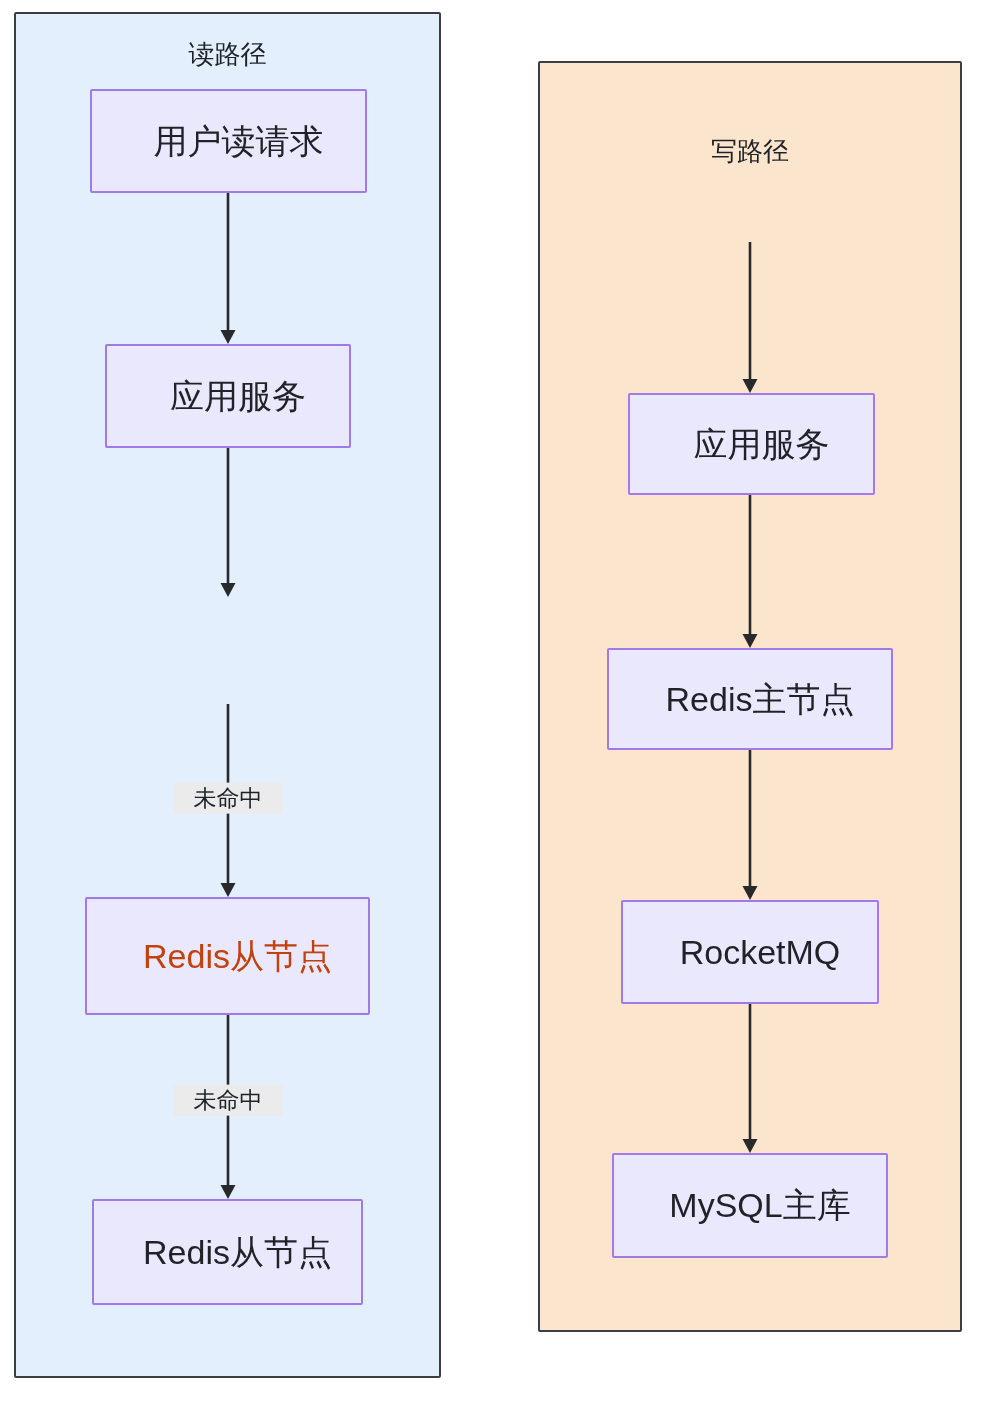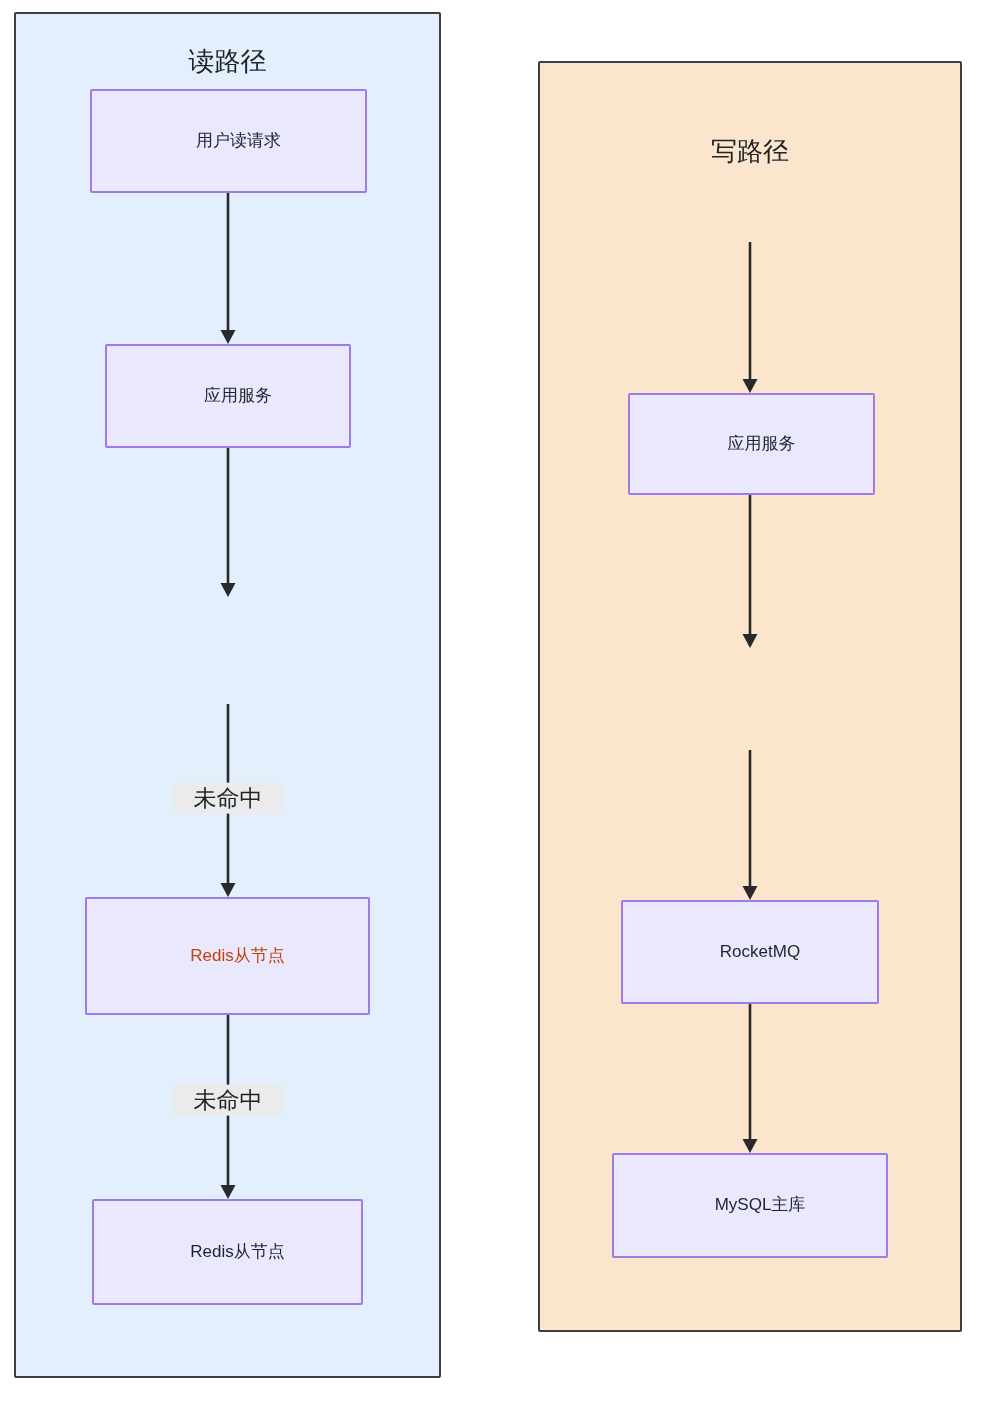--- a/index.html
+++ b/index.html
@@ -37,21 +37,21 @@
   }
   .node {
     position: absolute;
     box-sizing: border-box;
     border: 2px solid #9f7ae8;
     border-radius: 2px;
     display: flex;
     align-items: center;
     justify-content: center;
     color: #1f2328;
-    font-size: 17px;
+    font-size: 34px;
     line-height: 1.2;
     white-space: nowrap;
     padding-left: 20px;
   }
   .edge-label {
     position: absolute;
     transform: translate(-50%, -50%);
     background: #ebebeb;
     color: #1f2328;
     font-size: 23px;
@@ -75,21 +75,21 @@
     fill: #27292b;
     stroke: none;
   }
 </style>
 </head>
 <body>
 
 <div id="diagram">
 
   <div class="cluster" id="cluster-read-path" style="left: 14px; top: 12px; width: 427px; height: 1366px; background: rgb(227, 239, 253); border-color: rgb(59, 63, 68);">
-    <div class="cluster-title" style="top: 27px; margin-top: 7px;">读路径</div>
+    <div class="cluster-title" style="top: 27px;">读路径</div>
   </div>
 
   <div class="cluster" id="cluster-write-path" style="left: 538px; top: 61px; width: 424px; height: 1271px; background: rgb(252, 229, 205); border-color: rgb(59, 63, 68);">
     <div class="cluster-title" style="top: 75px;">写路径</div>
   </div>
 
   <svg class="edges" id="edge-layer" viewBox="0 0 994 1418">
       <path d="M 228 193 L 228 332" class="edge-path" stroke="#27292b"></path>
       <polygon points="220.5,330 235.5,330 228,344" class="arrow-head" fill="#27292b"></polygon>
       <path d="M 228 448 L 228 585" class="edge-path" stroke="#27292b"></path>
@@ -106,19 +106,20 @@
       <polygon points="742.5,886 757.5,886 750,900" class="arrow-head" fill="#27292b"></polygon>
       <path d="M 750 1004 L 750 1141" class="edge-path" stroke="#27292b"></path>
       <polygon points="742.5,1139 757.5,1139 750,1153" class="arrow-head" fill="#27292b"></polygon>
     </svg>
 
   <div class="node" style="left: 90px; top: 89px; width: 277px; height: 104px; background: rgb(234, 232, 253); border-color: rgb(159, 122, 232); color: rgb(31, 35, 40);">用户读请求</div>
   <div class="node" style="left: 105px; top: 344px; width: 246px; height: 104px; background: rgb(234, 232, 253); border-color: rgb(159, 122, 232); color: rgb(31, 35, 40);">应用服务</div>
   <div class="node" style="left: 85px; top: 897px; width: 285px; height: 118px; background: rgb(234, 232, 253); border-color: rgb(159, 122, 232); color: #c2410c;">Redis从节点</div>
   <div class="node" style="left: 92px; top: 1199px; width: 271px; height: 106px; background: rgb(234, 232, 253); border-color: rgb(159, 122, 232); color: rgb(31, 35, 40);">Redis从节点</div>
   <div class="node" style="left: 628px; top: 393px; width: 247px; height: 102px; background: rgb(234, 232, 253); border-color: rgb(159, 122, 232); color: rgb(31, 35, 40);">应用服务</div>
+  <div class="node" style="left: 607px; top: 648px; width: 286px; height: 102px; background: rgb(234, 232, 253); border-color: rgb(159, 122, 232); color: rgb(31, 35, 40);">Redis主节点</div>
   <div class="node" style="left: 612px; top: 1153px; width: 276px; height: 105px; background: rgb(234, 232, 253); border-color: rgb(159, 122, 232); color: rgb(31, 35, 40);">MySQL主库</div>
   <div class="node" style="left: 621px; top: 900px; width: 258px; height: 104px; background: rgb(234, 232, 253); border-color: rgb(159, 122, 232); color: rgb(31, 35, 40);">RocketMQ</div>
 
   <div class="edge-label" style="left: 228px; top: 798px; background: rgb(235, 235, 235);">未命中</div>
   <div class="edge-label" style="left: 228px; top: 1100px; background: rgb(235, 235, 235);">未命中</div>
 
 </div>
 
 </body></html>

